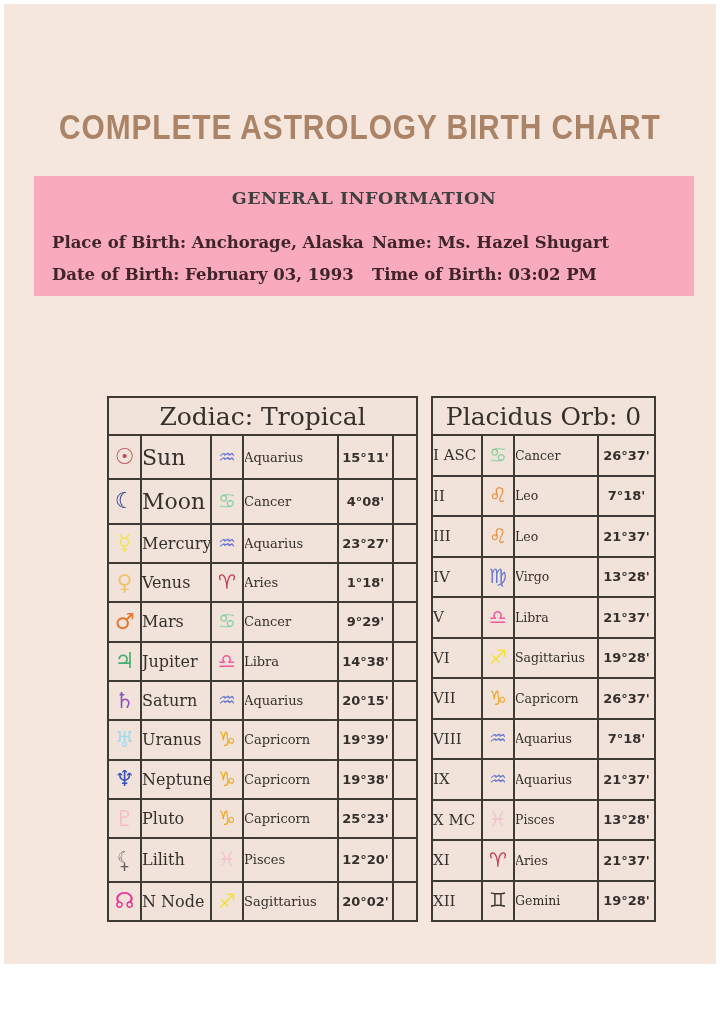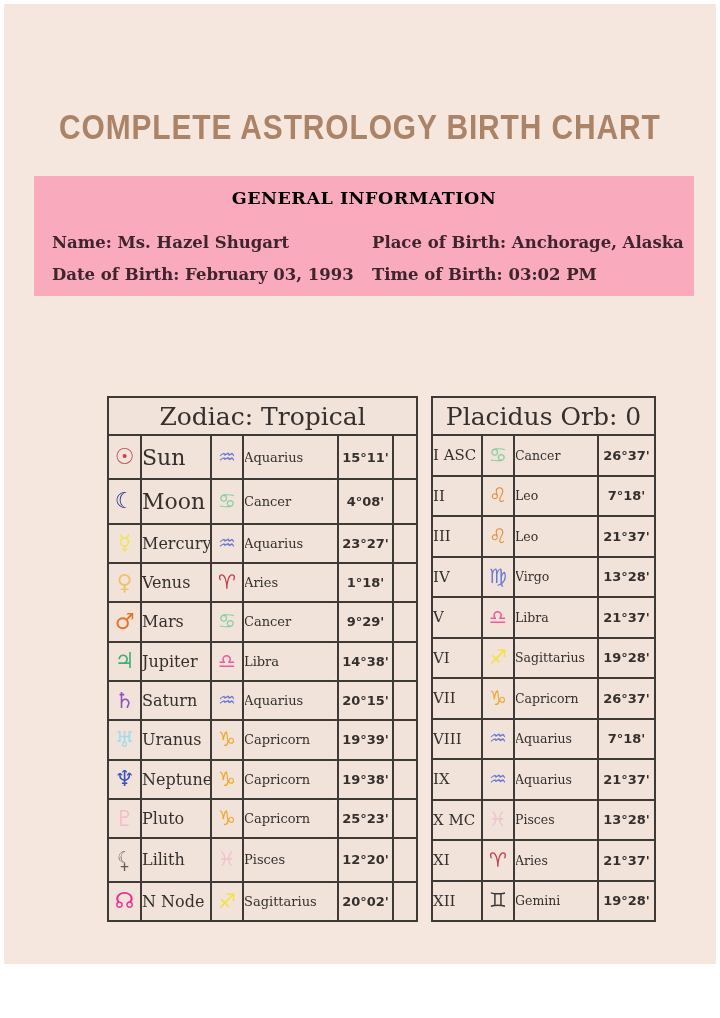--- a/index.html
+++ b/index.html
@@ -9,21 +9,21 @@
 
   
   .title{position:absolute;top:103px;left:0;width:100%;text-align:center;color:#ab8367;}
   .title-inner{display:inline-block;font-family:"Liberation Sans",sans-serif;font-weight:bold;
         font-size:34px;letter-spacing:1px;transform:scale(0.88,1.05);transform-origin:center;
         white-space:nowrap;}
 
   
   .info-box{position:absolute;left:30px;top:172px;width:660px;height:120px;background:#f9aabc;}
   .info-heading{position:absolute;top:12px;left:0;width:100%;text-align:center;
-        font-size:17.5px;font-weight:bold;color:#000000;letter-spacing:0.5px;}
+        font-size:17.5px;font-weight:bold;color:#404040;letter-spacing:0.5px;}
   .info-grid{position:absolute;left:18px;top:50px;right:8px;display:grid;
         grid-template-columns:320px auto;grid-auto-rows:32px;align-items:center;}
   .info-line{font-size:16.5px;font-weight:bold;color:#3f252b;white-space:nowrap;}
 
   
   .tables{position:absolute;left:103px;top:352px;width:547px;height:526px;margin-top:40px;}
   table.tbl{border-collapse:collapse;table-layout:fixed;position:absolute;top:0;}
   .tbl td,.tbl th{border:2px solid #403a37;background:#f1e3da;overflow:hidden;
         white-space:nowrap;padding:0;color:#35302d;}
   .tbl th{font-family:"DejaVu Serif",serif;font-weight:normal;font-size:25px;height:36px;
@@ -51,22 +51,22 @@
 <div class="page">
   <div class="canvas">
 
     <div class="title">
       <span class="title-inner">COMPLETE ASTROLOGY BIRTH CHART</span>
     </div>
 
     <div class="info-box">
       <div class="info-heading">GENERAL INFORMATION</div>
       <div class="info-grid">
+        <div class="info-line">Place of Birth: Anchorage, Alaska</div>
         <div class="info-line">Name: Ms. Hazel Shugart</div>
-        <div class="info-line">Place of Birth: Anchorage, Alaska</div>
         <div class="info-line">Date of Birth: February 03, 1993</div>
         <div class="info-line">Time of Birth: 03:02 PM</div>
       </div>
     </div>
 
     <div class="tables">
 
       <table class="tbl tbl-left">
         <colgroup>
           <col style="width:33px">

